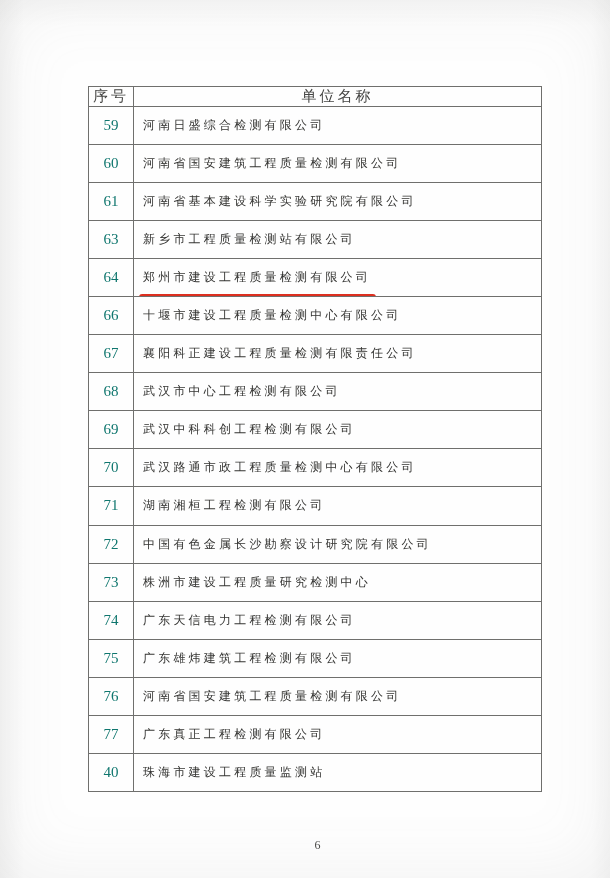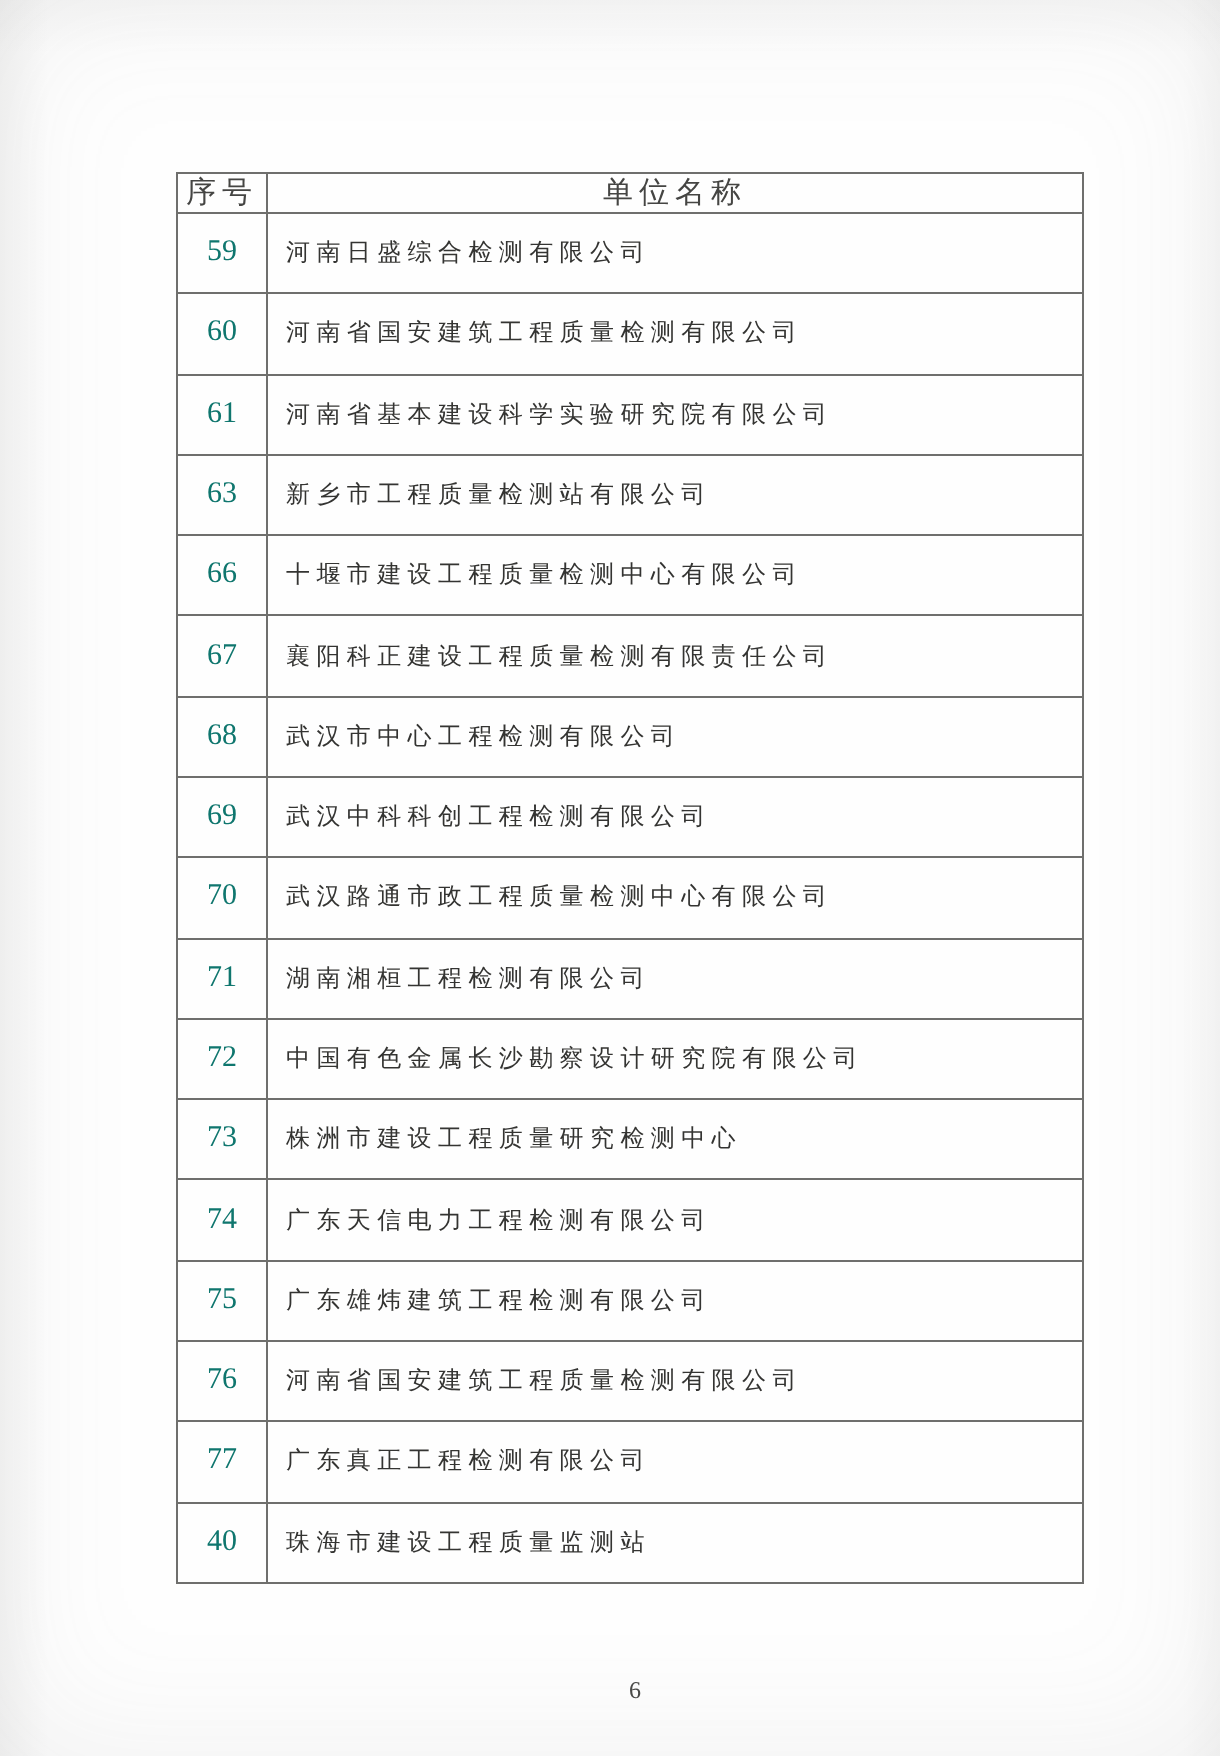--- a/index.html
+++ b/index.html
@@ -117,20 +117,24 @@
         </tr>
         <tr>
           <td class="col-no">61</td>
           <td class="col-name">河南省基本建设科学实验研究院有限公司</td>
         </tr>
         <tr>
           <td class="col-no">63</td>
           <td class="col-name">新乡市工程质量检测站有限公司</td>
         </tr>
         <tr>
+          <td class="col-no">64</td>
+          <td class="col-name">郑州市建设工程质量检测有限公司<span class="red-underline" style="background: rgb(221, 47, 31);"></span></td>
+        </tr>
+        <tr>
           <td class="col-no">66</td>
           <td class="col-name">十堰市建设工程质量检测中心有限公司</td>
         </tr>
         <tr>
           <td class="col-no">67</td>
           <td class="col-name">襄阳科正建设工程质量检测有限责任公司</td>
         </tr>
         <tr>
           <td class="col-no">68</td>
           <td class="col-name">武汉市中心工程检测有限公司</td>

